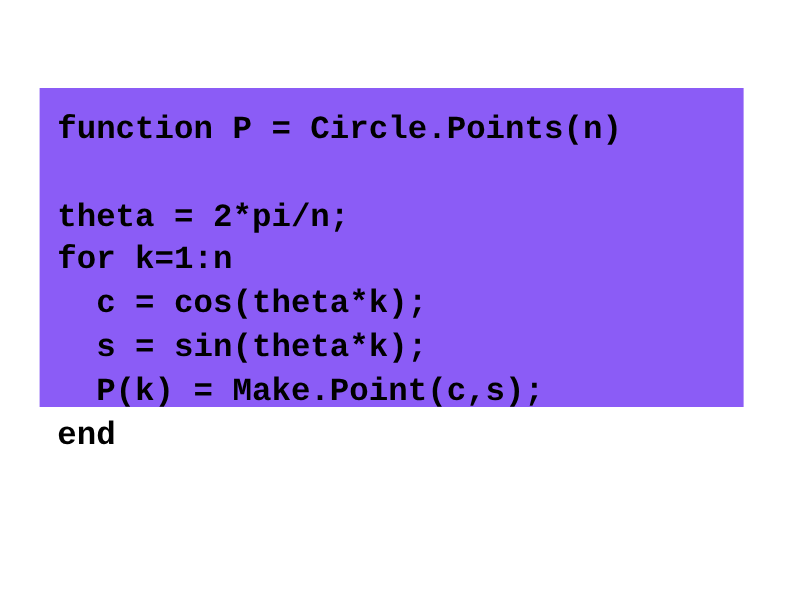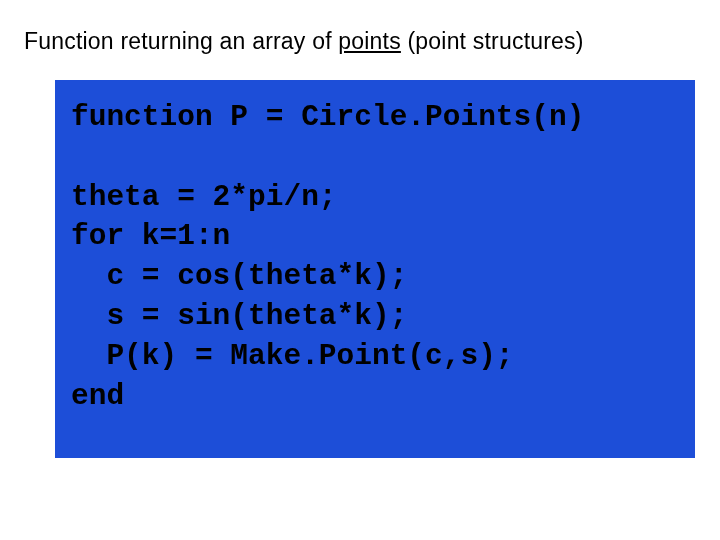--- a/index.html
+++ b/index.html
@@ -25,24 +25,24 @@
     font-size: 23px;
     font-family: "Trebuchet MS", "Segoe UI", Arial, sans-serif;
     letter-spacing: 0.2px;
   }
   .title .underline {
     text-decoration: underline;
   }
   .codebox {
     position: absolute;
     top: 80px;
-    left: 55px;
+    left: 36px;
     width: 640px;
-    height: 378px;
-    background: #1d4ed8;
+    height: 290px;
+    background: #8b5cf6;
     box-sizing: border-box;
     padding: 18px 16px 12px 16px;
   }
   .codebox pre {
     margin: 0;
     font-family: "Courier New", Courier, monospace;
     font-size: 29.5px;
     font-weight: bold;
     line-height: 1.35;
     white-space: pre;
@@ -55,23 +55,20 @@
     font-size: 11.5px;
     font-family: "Trebuchet MS", "Segoe UI", Arial, sans-serif;
     color: #000;
   }
 </style>
 </head>
 <body>
 
 <div class="slide">
 
-  <div class="title">
-    <span>Function returning an array of </span><span class="underline">points</span><span> (point structures)</span>
-  </div>
 
   <div class="codebox">
 <pre><span>function P = Circle.Points(n)</span>
 <span></span>
 <span>theta = 2*pi/n;</span>
 <span>for k=1:n</span>
 <span>  c = cos(theta*k);</span>
 <span>  s = sin(theta*k);</span>
 <span>  P(k) = Make.Point(c,s);</span>
 <span>end</span></pre>

